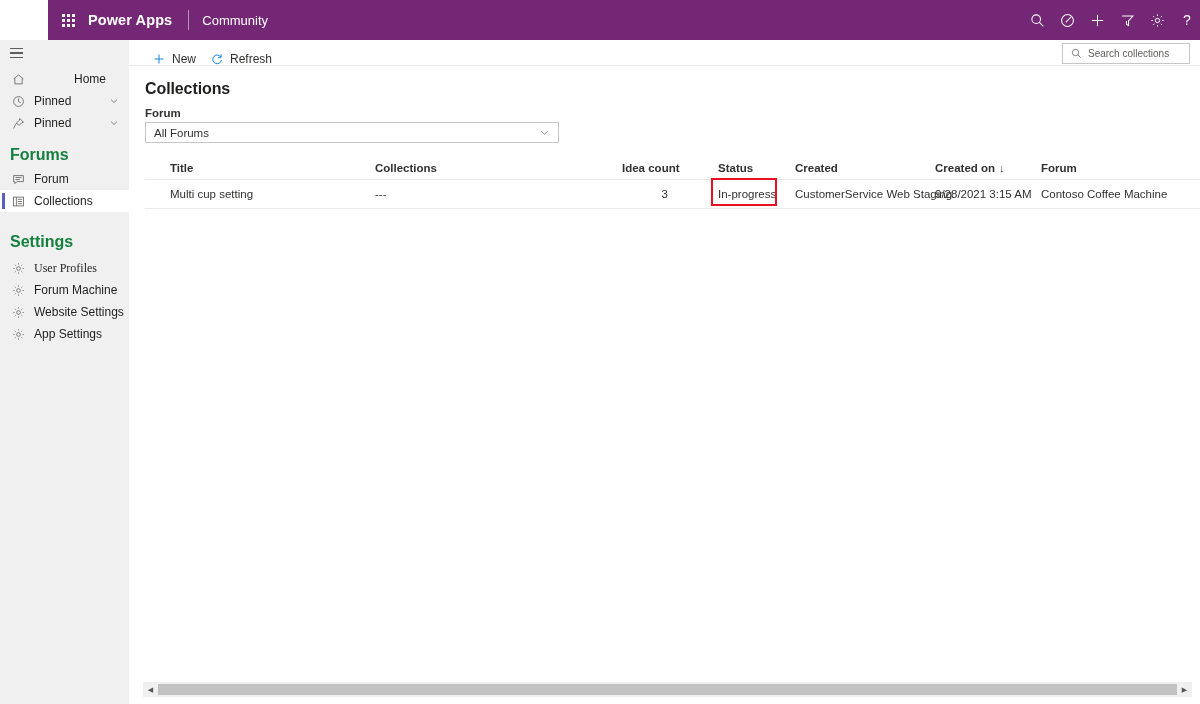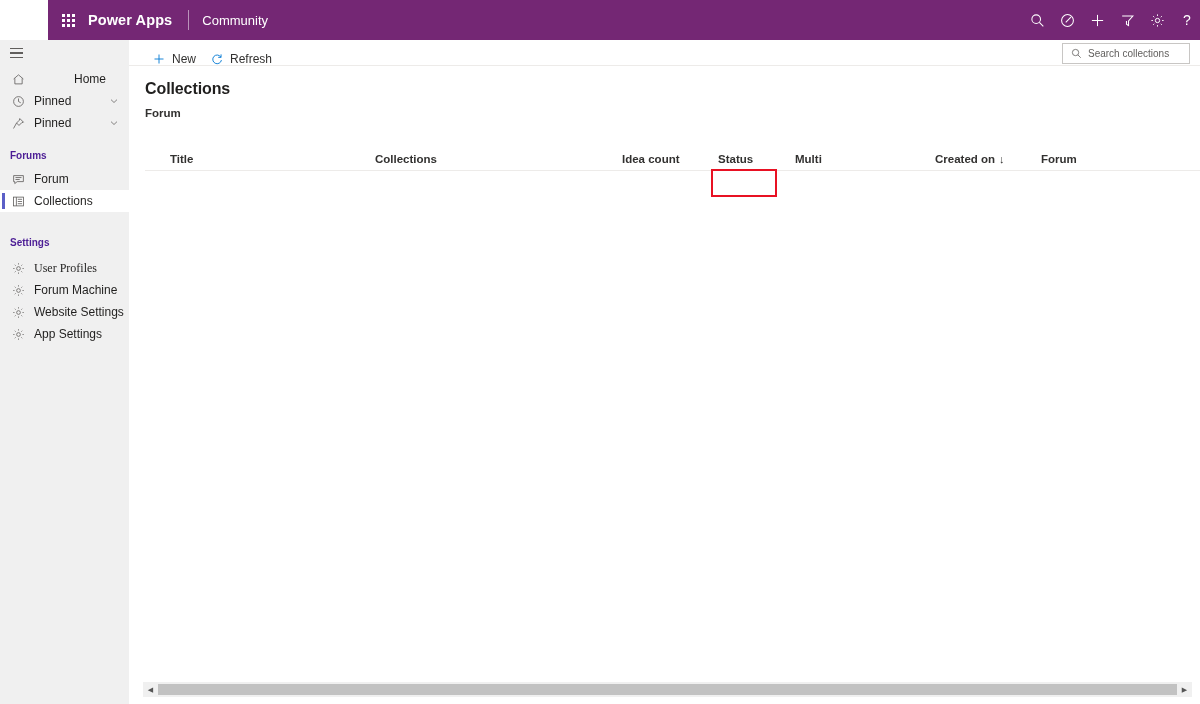--- a/index.html
+++ b/index.html
@@ -121,22 +121,22 @@
     position: absolute;
     left: 2px; top: 3px;
     width: 2.5px; height: 16px;
     background: #5b5fc7;
   }
   .nav-group-header {
     height: 22px;
     display: flex; align-items: center;
     padding-left: 10px;
     font-weight: bold;
-    font-size: 10px;
-    color: #4c1d95;
+    font-size: 16px;
+    color: #15803d;
   }
   .nav-gap { height: 10px; }
 
   
   #command-bar {
     position: absolute;
     top: 40px; left: 129px;
     width: 1071px;
     height: 26px;
     background: #ffffff;
@@ -213,21 +213,21 @@
     background: #ffffff;
     display: flex;
     align-items: center;
     padding: 0 8px;
     cursor: pointer;
   }
   #forum-dropdown-value { font-size: 11.5px; color: #323130; }
   #forum-dropdown .dd-chev { margin-left: auto; display: flex; }
 
   
-  #grid { position: absolute; top: 81px; left: 16px; width: 1055px; }
+  #grid { position: absolute; top: 90px; left: 16px; width: 1055px; }
 
   .grid-row {
     position: relative;
     height: 26px;
     display: flex;
     align-items: center;
     border-bottom: 1px solid #edebe9;
   }
   .grid-header { height: 24px; border-bottom: 1px solid #edebe9; }
   .grid-header .cell {
@@ -534,35 +534,52 @@
   </div>
 </div>
 <div id="cmd-underline"></div>
 
 <div id="main">
 
   <div id="page-title">Collections</div>
 
   <div id="forum-filter-label">Forum</div>
 
+  <div id="forum-dropdown">
+    <span id="forum-dropdown-value">All Forums</span>
+    <span class="dd-chev">
+      <svg width="11" height="11" viewBox="0 0 16 16" fill="none" stroke="#605e5c" stroke-width="1">
+        <polyline points="3.2,6.2 8,10.4 12.8,6.2"></polyline>
+      </svg>
+    </span>
+  </div>
 
   <div id="grid">
 
     <div class="grid-row grid-header">
       <span class="cell col-title">Title</span>
       <span class="cell col-desc">Collections</span>
       <span class="cell col-idea">Idea count</span>
       <span class="cell col-status">Status</span>
-      <span class="cell col-author">Multi</span>
+      <span class="cell col-author">Created</span>
       <span class="cell col-created">
         <span>Created on</span><span class="sort-arrow">↓</span>
       </span>
       <span class="cell col-forum">Forum</span>
     </div>
 
+    <div class="grid-row grid-data">
+      <span class="cell col-title link">Multi cup setting</span>
+      <span class="cell col-desc muted">---</span>
+      <span class="cell col-idea">3</span>
+      <span class="cell col-status">In-progress</span>
+      <span class="cell col-author">CustomerService Web Staging</span>
+      <span class="cell col-created">9/28/2021 3:15 AM</span>
+      <span class="cell col-forum link">Contoso Coffee Machine</span>
+    </div>
 
     <div id="status-highlight"></div>
   </div>
 </div>
 
 <div id="hscrollbar">
   <div class="sb-arrow">◀</div>
   <div id="sb-thumb"></div>
   <div class="sb-arrow">▶</div>
 </div>

